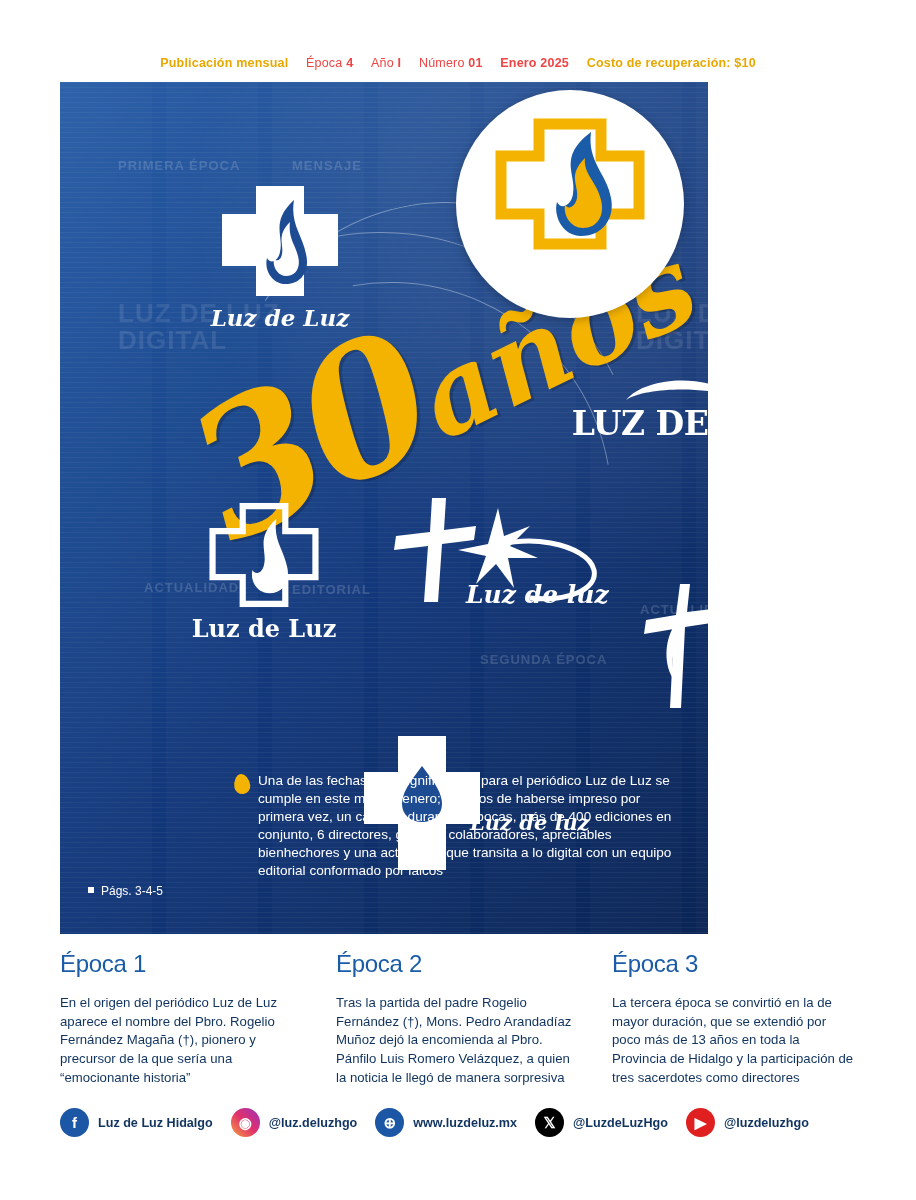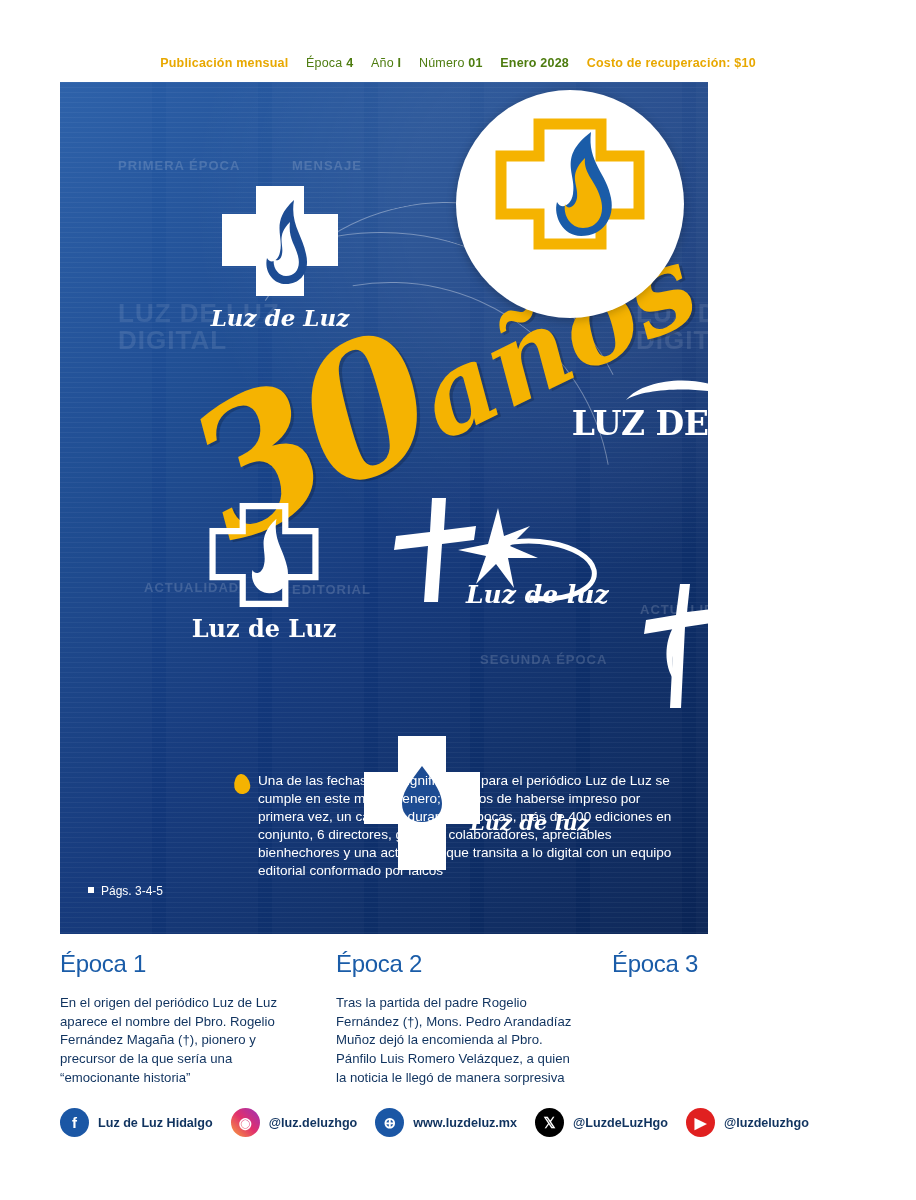--- a/index.html
+++ b/index.html
@@ -23,21 +23,21 @@
     left: 0;
     width: 916px;
     text-align: center;
     font-size: 12.5px;
     font-weight: bold;
     letter-spacing: 0.2px;
     white-space: nowrap;
   }
   .topbar span { display: inline-block; vertical-align: baseline; }
   .tb-pub { color: #e8a800; margin-right: 14px; }
-  .tb-item { color: #4d7c0f; font-weight: bold; margin-right: 14px; }
+  .tb-item { color: #ef4444; font-weight: bold; margin-right: 14px; }
   .tb-item .lbl { font-weight: normal; }
   .tb-cost { color: #e8a800; }
 
   
   .hero {
     position: absolute;
     left: 60px;
     top: 82px;
     width: 648px;
     height: 852px;
@@ -255,21 +255,21 @@
     <span>4</span>
   </span>
   <span class="tb-item">
     <span class="lbl">Año</span>
     <span>I</span>
   </span>
   <span class="tb-item">
     <span class="lbl">Número</span>
     <span>01</span>
   </span>
-  <span class="tb-item">Enero 2028</span>
+  <span class="tb-item">Enero 2025</span>
   <span class="tb-cost">Costo de recuperación: $10</span>
 </div>
 
 <div class="hero">
 
   <div class="paper-texture"></div>
 
   <div class="ghost-head" style="left:58px;  top:76px;">PRIMERA ÉPOCA</div>
   <div class="ghost-head" style="left:232px; top:76px;">MENSAJE</div>
   <div class="ghost-head" style="left:420px; top:170px;">TERCERA ÉPOCA</div>
@@ -368,20 +368,21 @@
   <div class="col">
     <h2>Época 1</h2>
     <p>En el origen del periódico Luz de Luz aparece el nombre del Pbro. Rogelio Fernández Magaña (†), pionero y precursor de la que sería una “emocionante historia”</p>
   </div>
   <div class="col">
     <h2>Época 2</h2>
     <p>Tras la partida del padre Rogelio Fernández (†), Mons. Pedro Arandadíaz Muñoz dejó la encomienda al Pbro. Pánfilo Luis Romero Velázquez, a quien la noticia le llegó de manera sorpresiva</p>
   </div>
   <div class="col">
     <h2>Época 3</h2>
+    <p>La tercera época se convirtió en la de mayor duración, que se extendió por poco más de 13 años en toda la Provincia de Hidalgo y la participación de tres sacerdotes como directores</p>
   </div>
 </div>
 
 <div class="footer">
   <div class="soc">
     <span class="ic ic-fb">f</span>
     <span class="txt">Luz de Luz Hidalgo</span>
   </div>
   <div class="soc">
     <span class="ic ic-ig">◉</span>

